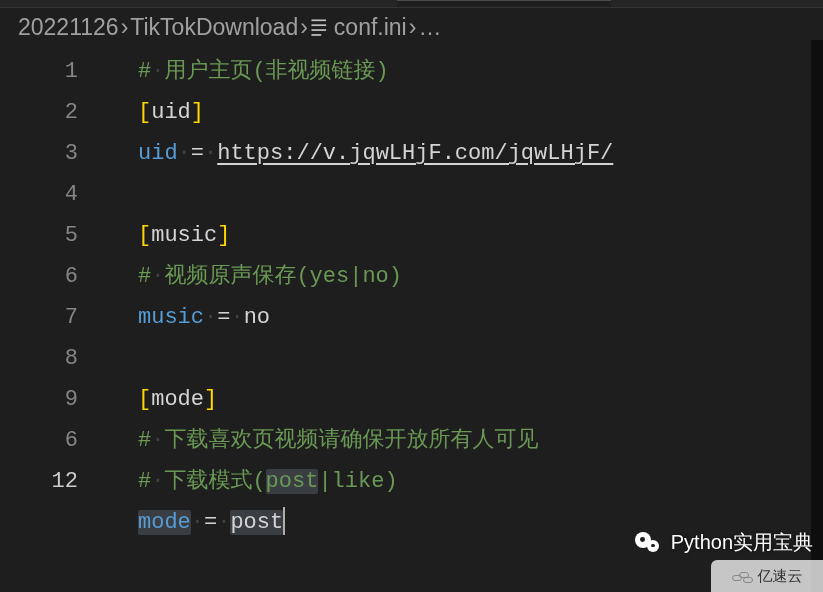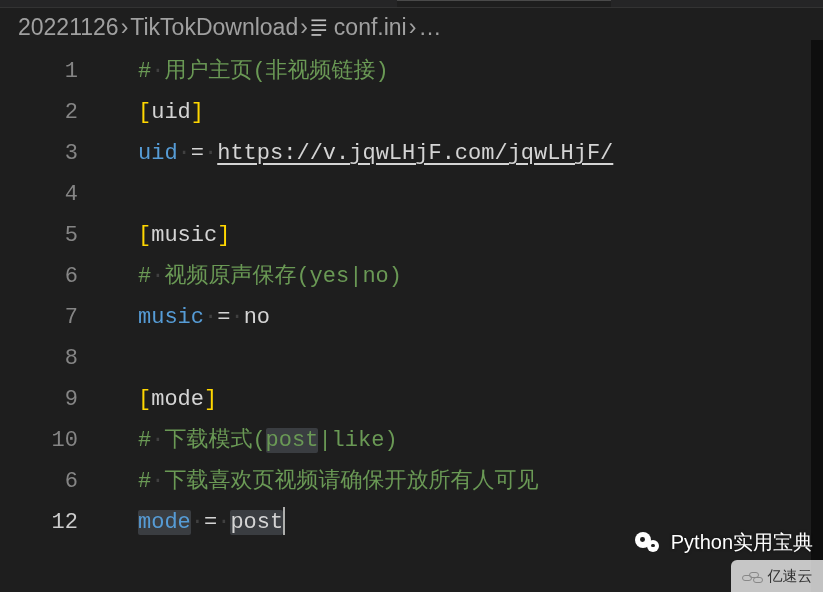--- a/index.html
+++ b/index.html
@@ -134,21 +134,21 @@
       position: absolute;
       background: #1e1e1e;
       border-radius: 50%;
       width: 30%; height: 30%;
       left: 35%; top: 35%;
     }
     .wm2 {
       position: absolute;
       right: 0;
       bottom: 0;
-      width: 92px;
+      width: 112px;
       height: 32px;
       background: rgba(255,255,255,0.75);
       display: flex;
       align-items: center;
       justify-content: center;
       gap: 4px;
       font-family: Liberation Mono, monospace;
       font-size: 15px;
       color: #333;
       border-top-left-radius: 6px;
@@ -198,36 +198,35 @@
   <div class="gutter">
     <div class="line-num">1</div>
     <div class="line-num">2</div>
     <div class="line-num">3</div>
     <div class="line-num">4</div>
     <div class="line-num">5</div>
     <div class="line-num">6</div>
     <div class="line-num">7</div>
     <div class="line-num">8</div>
     <div class="line-num">9</div>
-    <div class="line-num">10</div>
     <div class="line-num">6</div>
     <div class="line-num active">12</div>
   </div>
   <div class="code-area">
     <div class="line"><span class="tok-comment">#</span><span class="invisible">·</span><span class="tok-comment">用户主页(非视频链接)</span></div>
     <div class="line"><span class="tok-bracket">[</span><span class="tok-section">uid</span><span class="tok-bracket">]</span></div>
     <div class="line"><span class="tok-key">uid</span><span class="invisible">·</span><span class="tok-punct">=</span><span class="invisible">·</span><span class="tok-val tok-link">https://v.jqwLHjF.com/jqwLHjF/</span></div>
     <div class="line"></div>
     <div class="line"><span class="tok-bracket">[</span><span class="tok-section">music</span><span class="tok-bracket">]</span></div>
     <div class="line"><span class="tok-comment">#</span><span class="invisible">·</span><span class="tok-comment">视频原声保存(yes|no)</span></div>
     <div class="line"><span class="tok-key">music</span><span class="invisible">·</span><span class="tok-punct">=</span><span class="invisible">·</span><span class="tok-val">no</span></div>
     <div class="line"></div>
     <div class="line"><span class="tok-bracket">[</span><span class="tok-section">mode</span><span class="tok-bracket">]</span></div>
+    <div class="line"><span class="tok-comment">#</span><span class="invisible">·</span><span class="tok-comment">下载喜欢页视频请确保开放所有人可见</span></div>
     <div class="line"><span class="tok-comment">#</span><span class="invisible">·</span><span class="tok-comment">下载模式(</span><span class="tok-comment hl">post</span><span class="tok-comment">|like)</span></div>
-    <div class="line"><span class="tok-comment">#</span><span class="invisible">·</span><span class="tok-comment">下载喜欢页视频请确保开放所有人可见</span></div>
     <div class="line"><span class="tok-key hl">mode</span><span class="invisible">·</span><span class="tok-punct">=</span><span class="invisible">·</span><span class="tok-val hl">post</span><span class="cursor"></span></div>
   </div>
 </div>
 
 <div class="edge"></div>
 
 <div class="wm">
   <span class="wm-icon">
     <span class="bubble b1"></span>
     <span class="bubble b2"></span>

